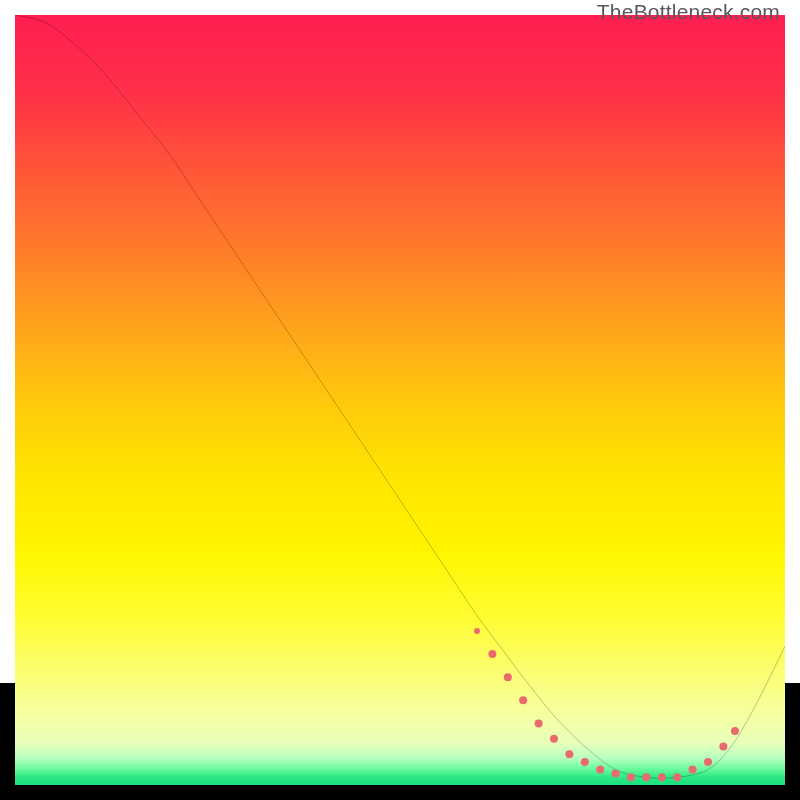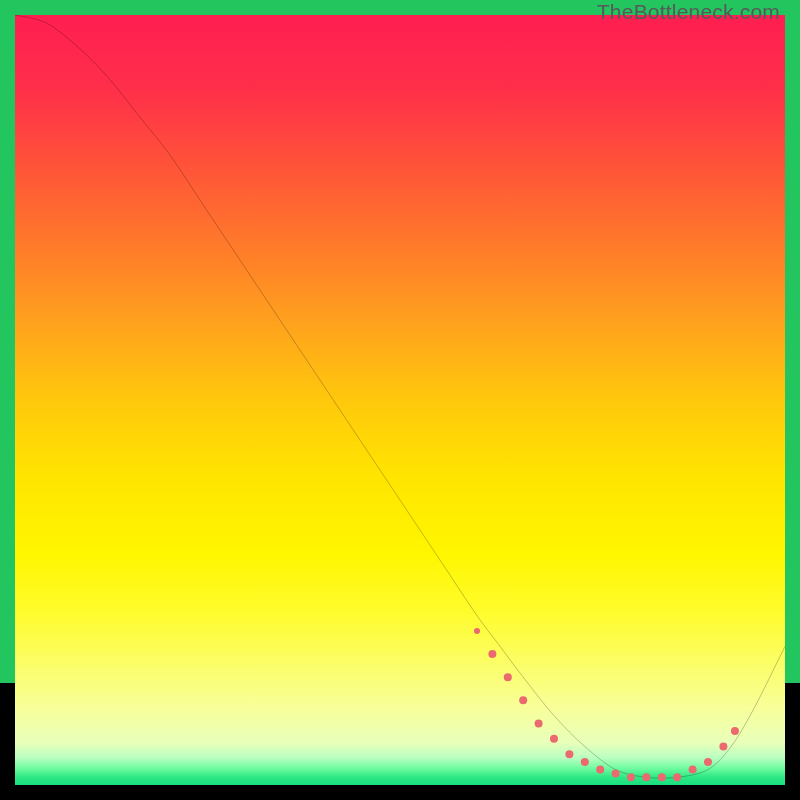--- a/index.html
+++ b/index.html
@@ -7,21 +7,21 @@
     padding: 0;
     width: 800px;
     height: 800px;
     background: #000000;
     overflow: hidden;
   }
   .stage {
     position: relative;
     width: 800px;
     height: 683px;
-    background: #22c55e;
+    background: #ffffff;
   }
   .plot-area {
     position: absolute;
     left: 15px;
     top: 15px;
     width: 770px;
     height: 770px;
   }
   .gradient-bg {
     position: absolute;

